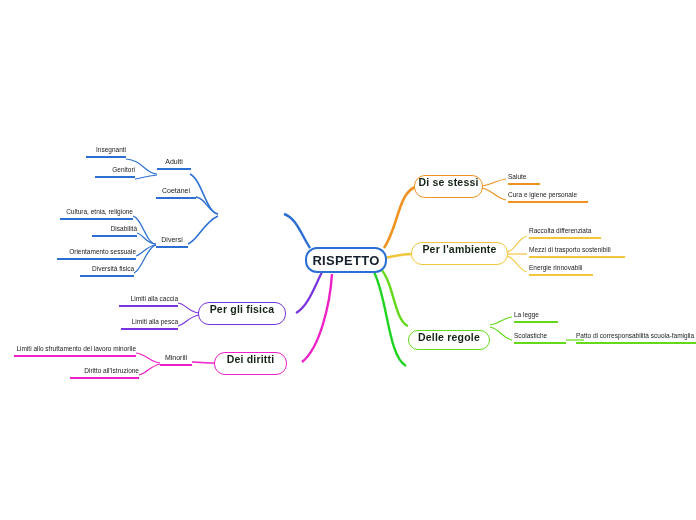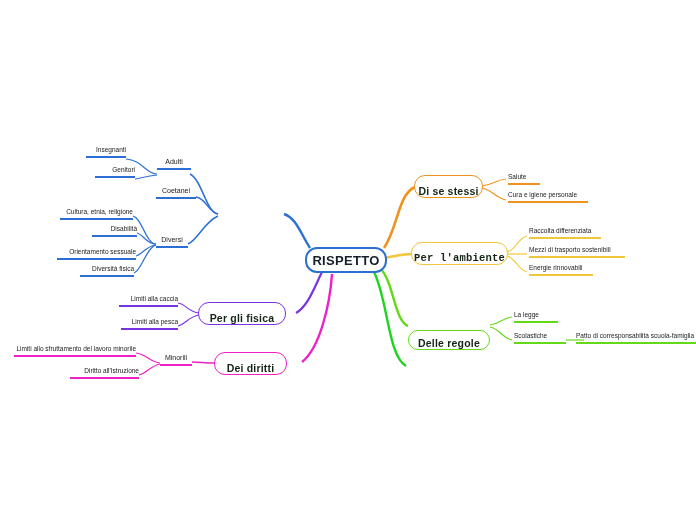--- a/index.html
+++ b/index.html
@@ -47,21 +47,21 @@
     position: absolute;
     box-sizing: border-box;
     border-width: 1.6px;
     border-style: solid;
     border-radius: 11px;
     background: #ffffff;
     font-weight: bold;
     font-size: 10.5px;
     letter-spacing: 0.2px;
     display: flex;
-    align-items: flex-end;
+    align-items: flex-start;
     justify-content: center;
     white-space: nowrap;
     color: #152515;
     z-index: 5;
     padding: 0 4px;
   }
 
   
   .leaf {
     position: absolute;
@@ -150,21 +150,21 @@
   </div>
 
   <div class="branch-node" style="left:214px; top:352px; width:73px; height:23px; border-color:#ee20c8;">
     <span>Dei diritti</span>
   </div>
 
   <div class="branch-node" style="left:414px; top:175px; width:69px; height:23px; border-color:#f0921f;">
     <span>Di se stessi</span>
   </div>
 
-  <div class="branch-node" style="left:411px; top:242px; width:97px; height:23px; border-color:#f2c63c;font-family:Liberation Mono, monospace;">
+  <div class="branch-node" style="left:411px; top:242px; width:97px; height:23px; border-color:#f2c63c;">
     <span>Per l'ambiente</span>
   </div>
 
   <div class="branch-node" style="left:408px; top:330px; width:82px; height:20px; border-color:#63d91a;">
     <span>Delle regole</span>
   </div>
 
 
   <div class="leaf mid align-center" style="left:157px; top:157px; width:34px; border-bottom:2.2px solid #2b6fd4;">
     <span>Adulti</span>

